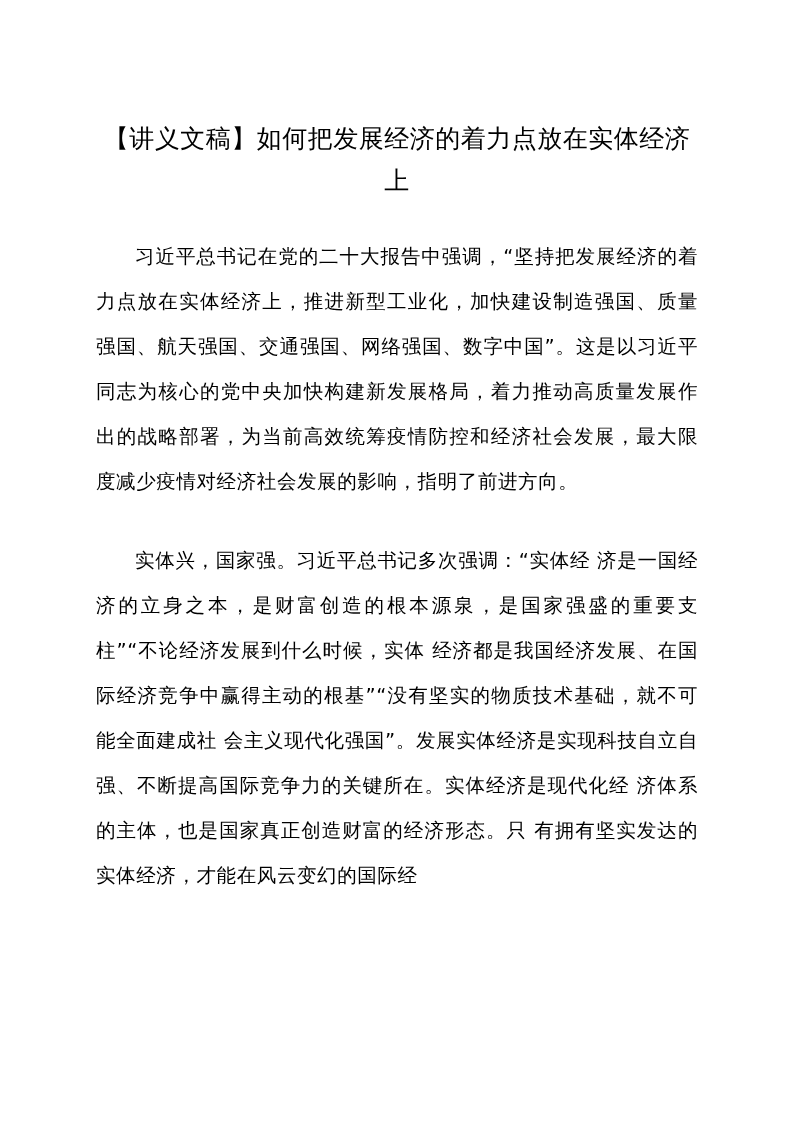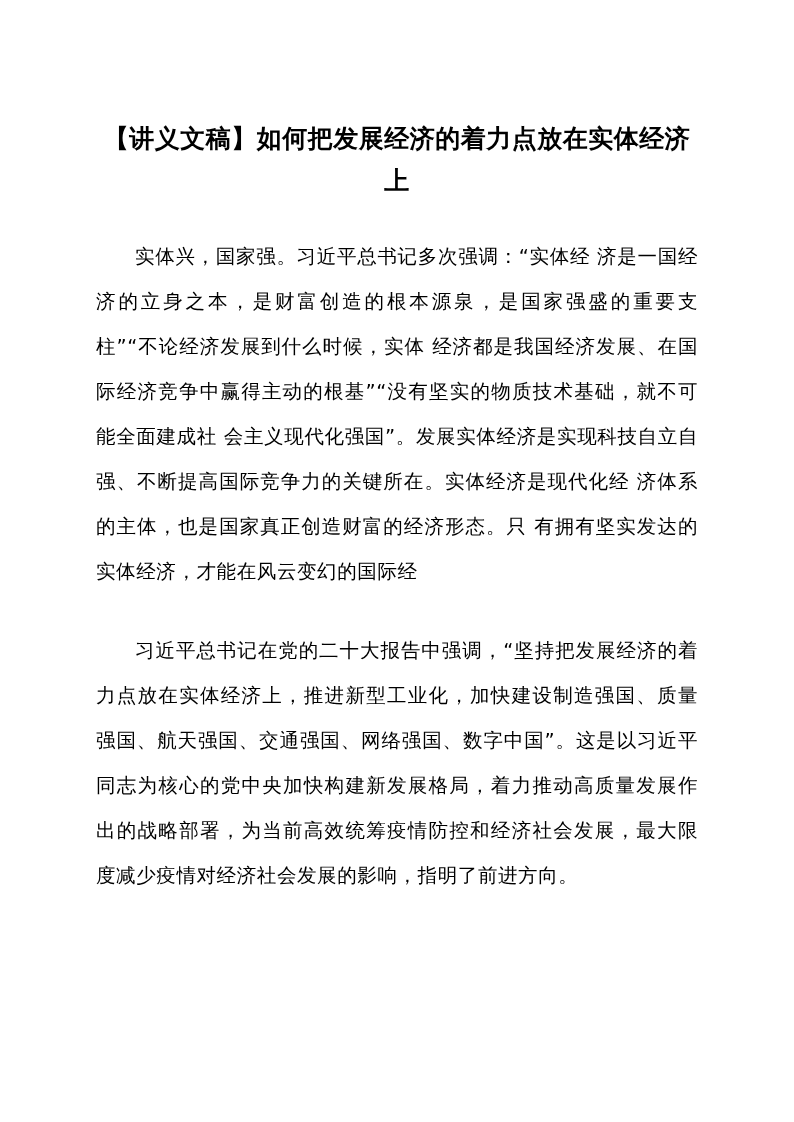--- a/index.html
+++ b/index.html
@@ -16,21 +16,21 @@
   }
   .page {
     position: relative;
     width: 794px;
     height: 1122px;
     box-sizing: border-box;
     padding: 118px 96px 60px 96px;
   }
   .doc-title {
     font-family: "DejaVu Sans", "Liberation Sans", sans-serif;
-    font-weight: bold;
+    font-weight: normal;
     font-size: 25px;
     line-height: 42px;
     text-align: center;
     letter-spacing: 0.5px;
     margin: 0 0 32px 0;
     padding: 0 6px;
   }
   .body-text {
     font-family: "DejaVu Sans", "Liberation Sans", sans-serif;
     font-size: 19.5px;
@@ -45,17 +45,17 @@
     margin-bottom: 0;
   }
 </style>
 </head>
 <body>
 
 <div class="page">
 
   <h1 class="doc-title">【讲义文稿】如何把发展经济的着力点放在实体经济上</h1>
 
+  <p class="body-text">习近平总书记在党的二十大报告中强调，“坚持把发展经济的着力点放在实体经济上，推进新型工业化，加快建设制造强国、质量强国、航天强国、交通强国、网络强国、数字中国”。这是以习近平同志为核心的党中央加快构建新发展格局，着力推动高质量发展作出的战略部署，为当前高效统筹疫情防控和经济社会发展，最大限度减少疫情对经济社会发展的影响，指明了前进方向。</p>
+
   <p class="body-text">实体兴，国家强。习近平总书记多次强调：“实体经 济是一国经济的立身之本，是财富创造的根本源泉，是国家强盛的重要支柱”“不论经济发展到什么时候，实体 经济都是我国经济发展、在国际经济竞争中赢得主动的根基”“没有坚实的物质技术基础，就不可能全面建成社 会主义现代化强国”。发展实体经济是实现科技自立自强、不断提高国际竞争力的关键所在。实体经济是现代化经 济体系的主体，也是国家真正创造财富的经济形态。只 有拥有坚实发达的实体经济，才能在风云变幻的国际经</p>
-
-  <p class="body-text">习近平总书记在党的二十大报告中强调，“坚持把发展经济的着力点放在实体经济上，推进新型工业化，加快建设制造强国、质量强国、航天强国、交通强国、网络强国、数字中国”。这是以习近平同志为核心的党中央加快构建新发展格局，着力推动高质量发展作出的战略部署，为当前高效统筹疫情防控和经济社会发展，最大限度减少疫情对经济社会发展的影响，指明了前进方向。</p>
 
 </div>
 
 </body></html>

